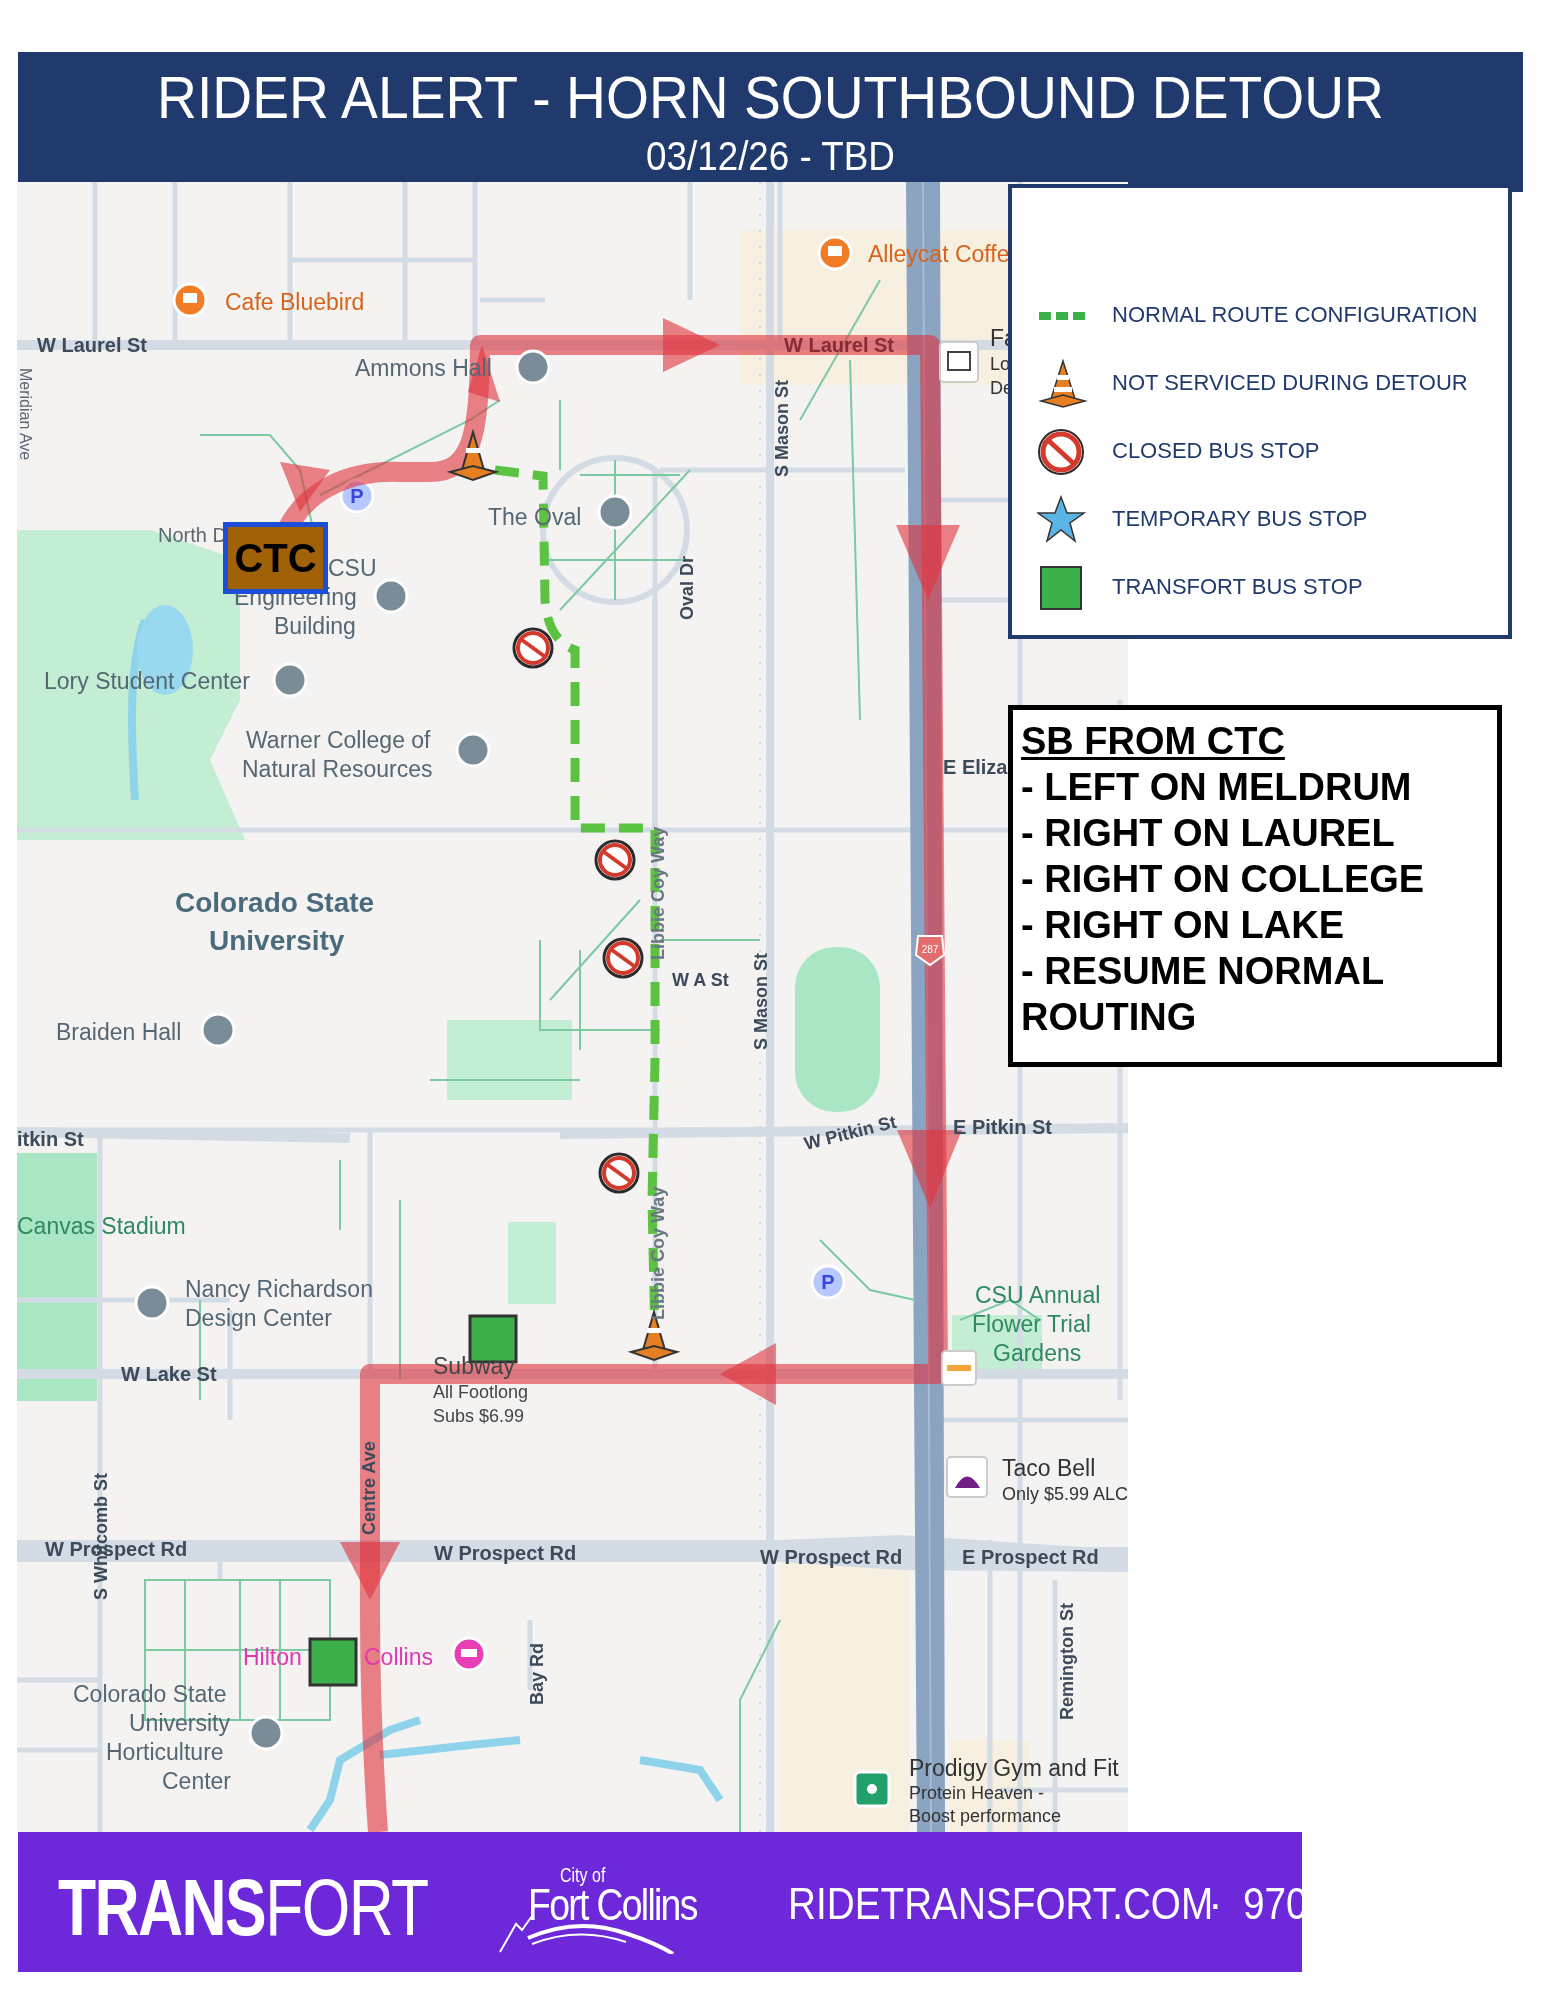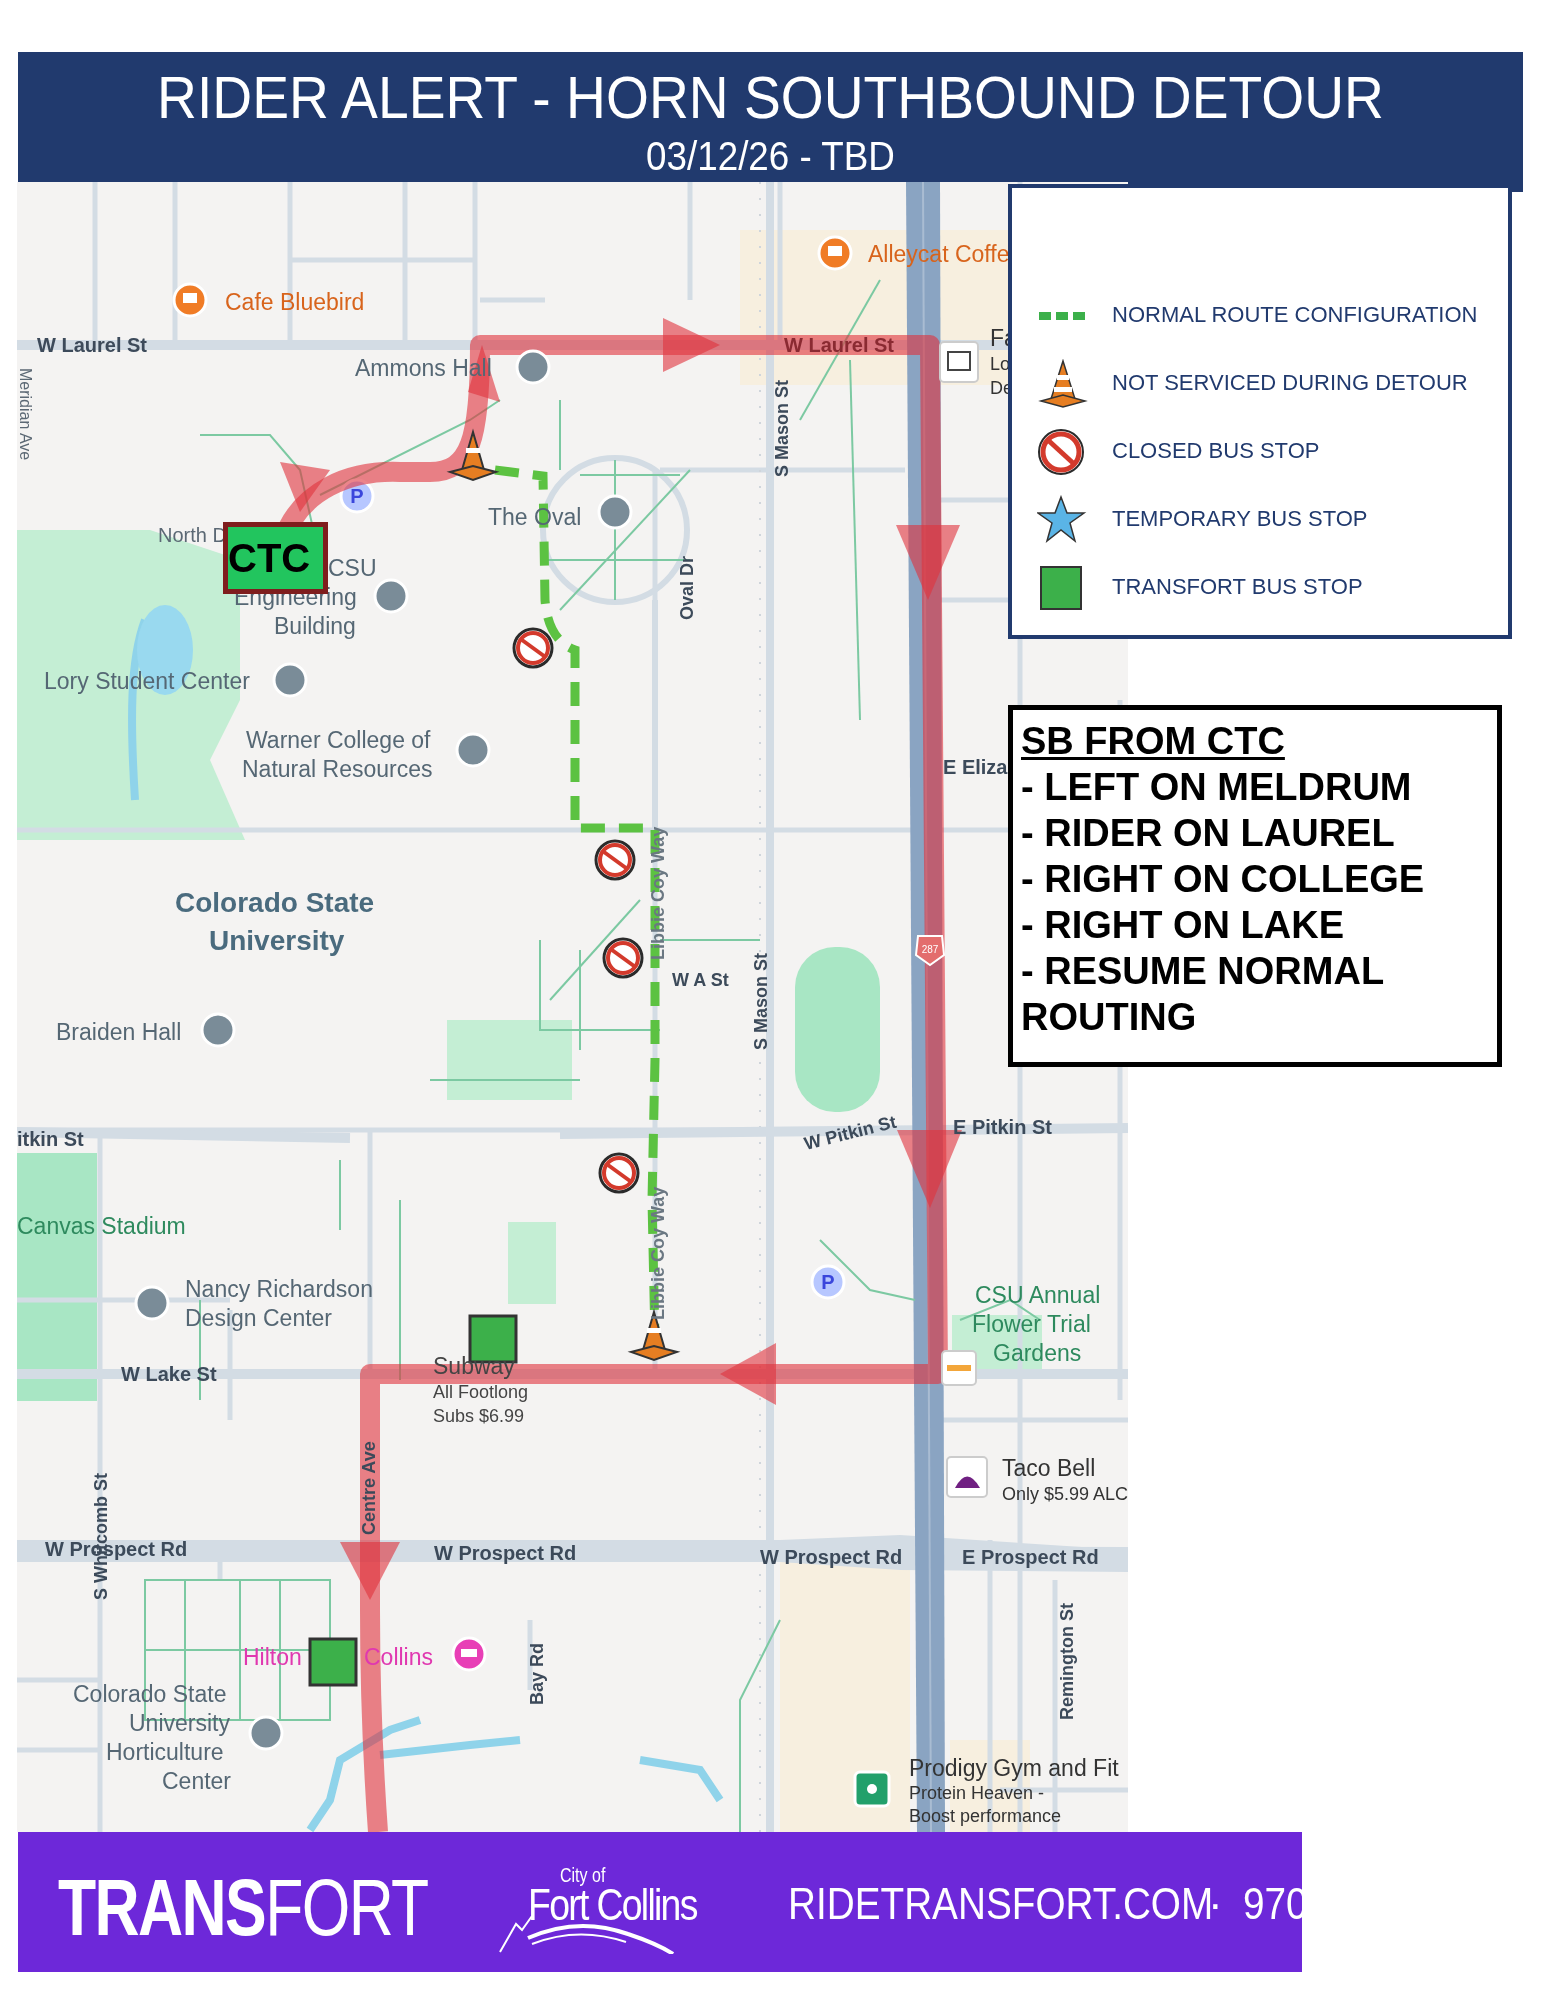--- a/index.html
+++ b/index.html
@@ -9,21 +9,21 @@
   .header .dates{position:absolute;left:0;right:0;top:82px;font-size:40px;line-height:44px;transform:scaleX(0.92);transform-origin:center;}
   .map{position:absolute;left:17px;top:182px;width:1111px;height:1650px;overflow:hidden;background:#f4f3f2;}
   .map svg{position:absolute;left:0;top:0;}
   .legend{position:absolute;left:1008px;top:184px;width:504px;height:455px;border:4px solid #213a6e;background:#fff;box-sizing:border-box;}
   .legend-item{position:absolute;left:0;height:60px;width:100%;}
   .legend-item .sym{position:absolute;left:25px;top:5px;width:52px;height:50px;}
   .legend-item .lbl{position:absolute;left:100px;top:16px;font-size:22px;color:#213a6e;white-space:nowrap;}
   .instr{position:absolute;left:1008px;top:705px;width:494px;height:362px;border:5px solid #000;background:#fff;box-sizing:border-box;padding:8px 0 0 8px;}
   .instr .head{font-size:38px;font-weight:bold;text-decoration:underline;text-decoration-thickness:3px;text-underline-offset:3px;line-height:46px;color:#000;}
   .instr .line{font-size:38px;font-weight:bold;line-height:46px;color:#000;white-space:nowrap;}
-  .ctc{position:absolute;left:223px;top:522px;width:105px;height:72px;border:5px solid #7f1d1d;background:#22c55e;box-sizing:border-box;font-size:40px;font-weight:bold;line-height:62px;color:#000;}
+  .ctc{position:absolute;left:223px;top:522px;width:105px;height:72px;border:5px solid #1d4ed8;background:#a16207;box-sizing:border-box;font-size:40px;font-weight:bold;text-align:center;line-height:62px;color:#000;}
   .footer{position:absolute;left:18px;top:1832px;width:1284px;height:140px;background:#6d28d9;color:#fff;}
   .footer .brand{position:absolute;left:40px;top:36px;font-size:80px;font-weight:bold;line-height:80px;letter-spacing:-2px;transform:scaleX(0.78);transform-origin:left center;}
   .footer .brand .thin{font-weight:normal;}
   .footer .city{position:absolute;left:480px;top:32px;width:270px;height:90px;}
   .footer .city .cityof{position:absolute;left:62px;top:0px;font-size:20px;transform:scaleX(0.8);transform-origin:left;}
   .footer .city .fc{position:absolute;left:30px;top:16px;font-size:44px;letter-spacing:-2px;transform:scaleX(0.85);transform-origin:left;}
   .footer .url{position:absolute;left:770px;top:48px;font-size:44px;line-height:48px;transform:scaleX(0.88);transform-origin:left;white-space:nowrap;}
   .footer .dot{position:absolute;left:1190px;top:48px;font-size:44px;line-height:48px;}
   .footer .phone{position:absolute;left:1225px;top:48px;font-size:44px;line-height:48px;transform:scaleX(0.88);transform-origin:left;white-space:nowrap;}
   .maplbl{font-family:"Liberation Sans",sans-serif;}
@@ -356,21 +356,21 @@
     <svg class="sym" viewBox="0 0 52 50">
         <rect x="4" y="4" width="40" height="42" fill="#3cb04a" stroke="#333" stroke-width="2"></rect>
       </svg>
     <span class="lbl">TRANSFORT BUS STOP</span>
   </div>
 </div>
 
 <div class="instr">
   <div class="head">SB FROM CTC</div>
   <div class="line">- LEFT ON MELDRUM</div>
-  <div class="line">- RIDER ON LAUREL</div>
+  <div class="line">- RIGHT ON LAUREL</div>
   <div class="line">- RIGHT ON COLLEGE</div>
   <div class="line">- RIGHT ON LAKE</div>
   <div class="line">- RESUME NORMAL</div>
   <div class="line">ROUTING</div>
 </div>
 
 <div class="footer">
   <div class="brand"><span>TRANS</span><span class="thin">FORT</span></div>
   <div class="city">
     <div class="cityof">City of</div>

